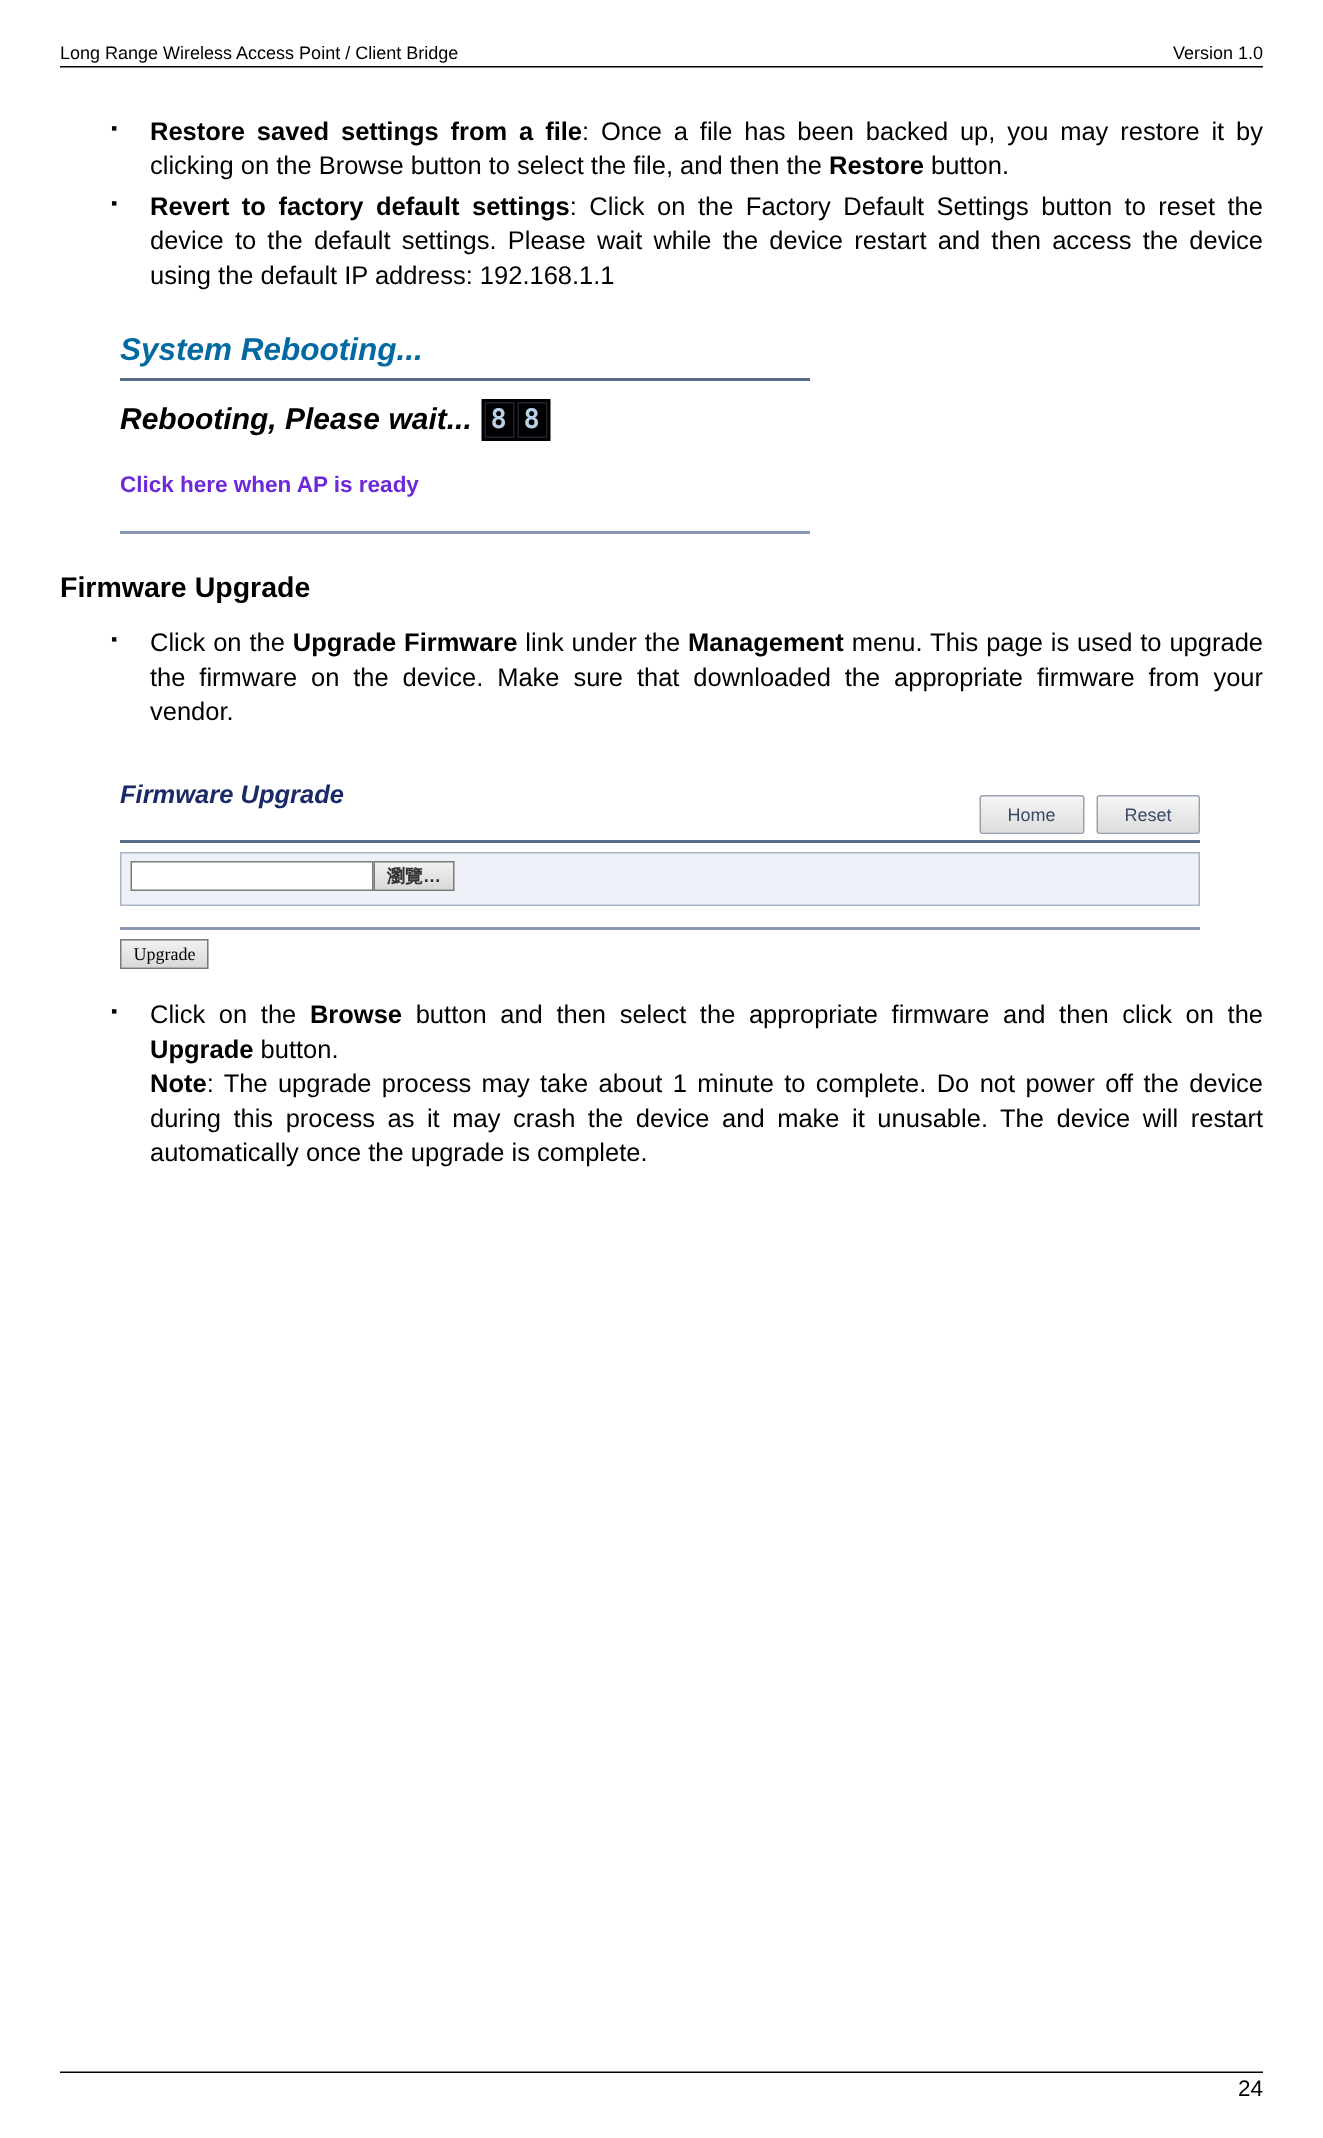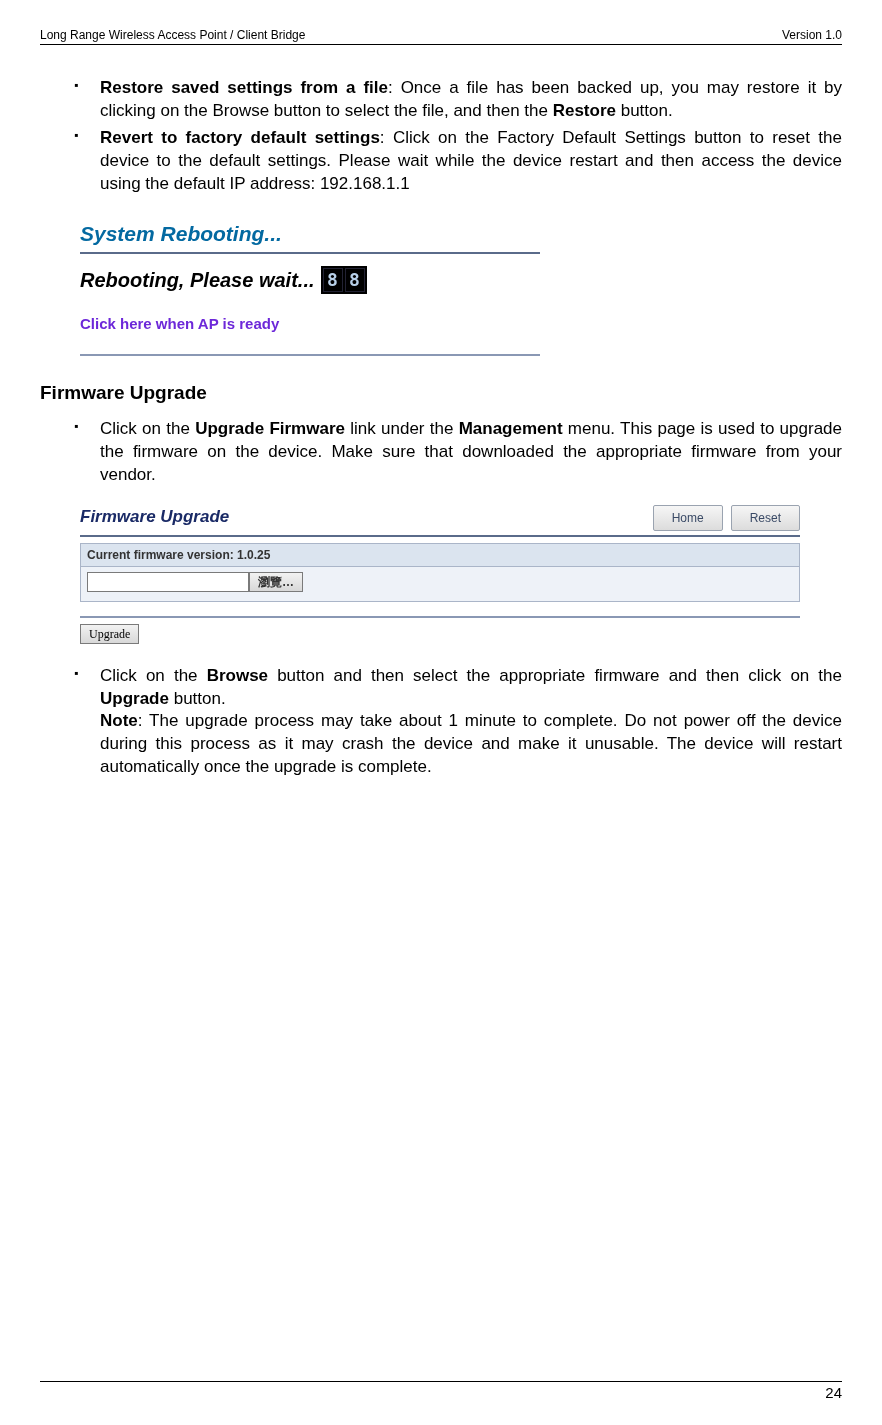--- a/index.html
+++ b/index.html
@@ -106,20 +106,21 @@
   }
   .btns{display:flex;gap:8px;}
   .btn3d{
     background:linear-gradient(#f6f6f6,#dcdcdc);
     border:1px solid #9aa3b0;
     border-radius:2px;
     color:#3a4a66;
     font-size:12px;
     padding:4px 18px;
     font-family:Tahoma,Arial;
+    margin-top:25px;
   }
   .shot2 .rule{border-top:2px solid #5a6b8a;margin:2px 0 6px 0;}
   .row{
     background:#dbe4ef;border:1px solid #aab5c8;border-bottom:none;
     padding:3px 6px;color:#333;font-weight:bold;
   }
   .row + .row{border-top:1px solid #aab5c8;}
   .row.last{border-bottom:1px solid #aab5c8;padding:5px 6px;background:#eef2f8;}
   .filein{
     display:inline-flex;gap:0;align-items:center;
@@ -182,21 +183,20 @@
 
     <div class="shot2">
       <div class="bar">
         <div class="title">Firmware Upgrade</div>
         <div class="btns">
           <div class="btn3d">Home</div>
           <div class="btn3d">Reset</div>
         </div>
       </div>
       <div class="rule"></div>
-      <div class="row">Current firmware version: 1.0.25</div>
       <div class="row last">
         <span class="filein">
           <span class="tx"></span>
           <span class="br">瀏覽…</span>
         </span>
       </div>
       <div class="rule2"></div>
       <div><span class="up">Upgrade</span></div>
     </div>
 

